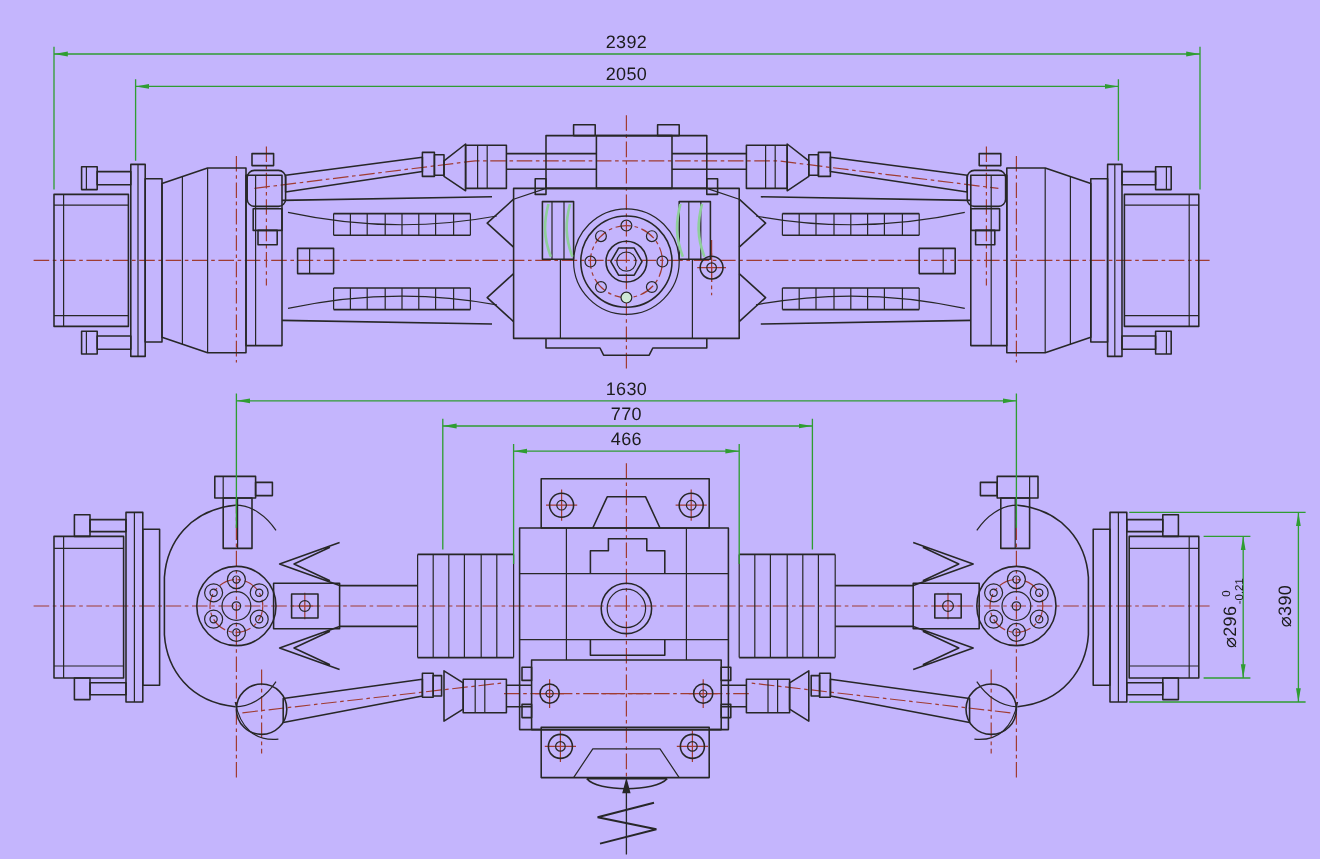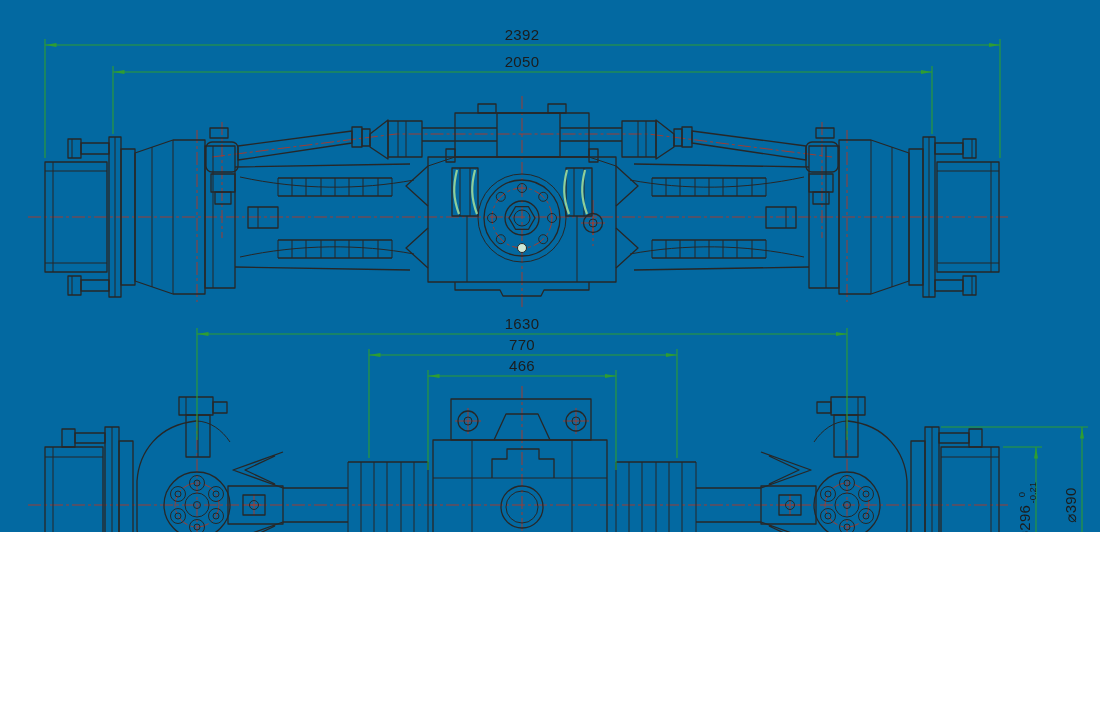--- a/index.html
+++ b/index.html
@@ -1,16 +1,16 @@
 <!DOCTYPE html>
 <html><head>
 <meta charset="utf-8">
 <style>
   html,body{margin:0;padding:0;background:#fff;}
-  .sheet{position:relative;width:1100px;height:532px;background:#0369a1;overflow:hidden;
+  .sheet{position:relative;width:1100px;height:716px;background:#c4b5fd;overflow:hidden;
          font-family:"Liberation Sans",sans-serif;}
   svg{position:absolute;left:0;top:0;}
   .ink{stroke:#272727;fill:none;stroke-width:1.3;stroke-linejoin:round;}
   .thin{stroke-width:1;}
   .dim{stroke:#2f9d32;fill:none;stroke-width:1.1;}
   .cl{stroke:#a03c32;fill:none;stroke-width:1;stroke-dasharray:13 3 3 3;}
   .clx{stroke:#a03c32;fill:none;stroke-width:1;}
   .accent{stroke:#8fcf9b;fill:none;stroke-width:2.2;}
   .dimtext{fill:#1c1c1c;font-family:"Liberation Sans",sans-serif;font-size:15px;letter-spacing:0.3px;}
   .tol{font-size:9.5px;letter-spacing:0;}

